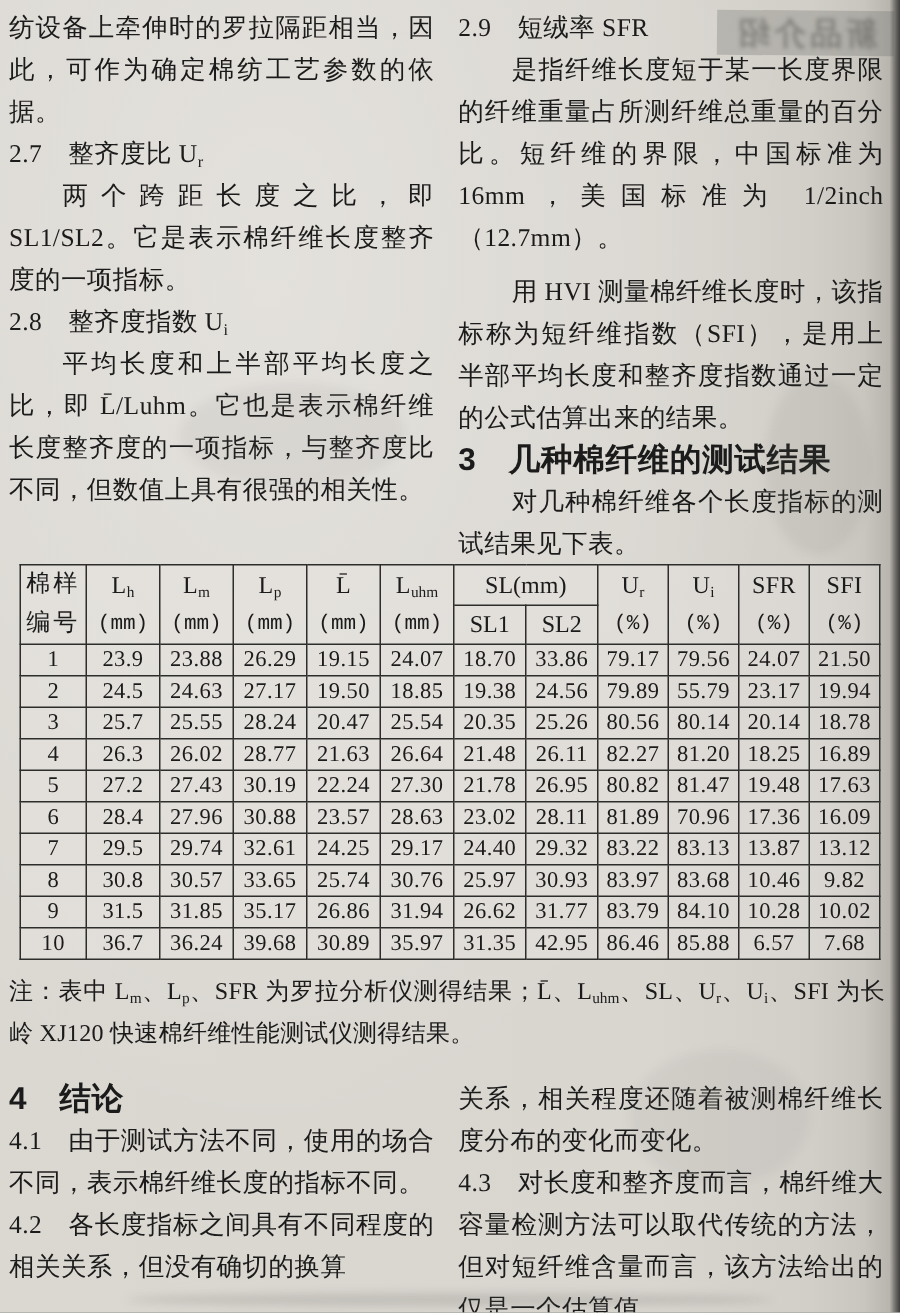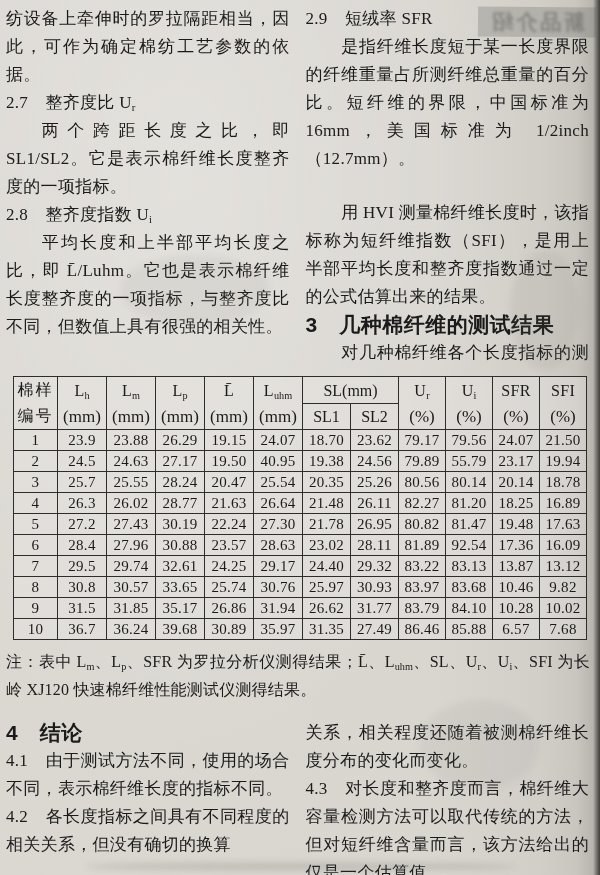--- a/index.html
+++ b/index.html
@@ -11,32 +11,32 @@
       #d8d5cf;
     font-family:"Liberation Serif","DejaVu Serif",serif;
     color:#1b1b1b;
   }
   .cols{display:flex;gap:16px;padding:5px 11px 0 6px;justify-content:space-between;}
   .col{flex:1 1 0;min-width:0;}
   .top-section{height:367px;overflow:hidden;}
   p,h3{margin:0;font-size:17px;line-height:28px;font-weight:400;
        text-align:justify;letter-spacing:.3px;}
   .indent{text-indent:2.1em;}
-  .gap-after{margin-bottom:26px;}
+  .gap-after{margin-bottom:8px;}
   .bh{font-family:"Liberation Sans","DejaVu Sans",sans-serif;font-weight:700;
       font-size:21px;letter-spacing:.5px;}
   sub{font-size:64%;line-height:0;vertical-align:-0.28em;letter-spacing:0;}
 
   
   table{border-collapse:collapse;table-layout:fixed;width:516px;
         margin:4px 0 0 13px;background:rgba(235,233,228,.35);}
   th,td{border:1px solid #2d2d2b;text-align:center;padding:0;overflow:hidden;}
   th{font-weight:400;}
   thead .sym{font-size:16px;line-height:26px;letter-spacing:.3px;}
-  thead .unit{font-size:17px;line-height:25px;}
+  thead .unit{font-size:14px;line-height:25px;font-family:Liberation Mono, monospace;}
   thead .corner div{font-size:16px;line-height:26px;letter-spacing:2px;}
   .slrow th{font-size:16px;line-height:24px;height:25px;}
   .slhead{font-size:16px;line-height:25px;height:26px;}
   tbody td{font-size:15px;line-height:19px;height:20px;letter-spacing:.3px;
            font-family:"Liberation Serif","DejaVu Serif",serif;}
 
   .note{margin:8px 10px 10px 6px;font-size:16px;line-height:28px;
         text-align:justify;letter-spacing:.2px;}
   .bottom-section{height:182px;overflow:hidden;margin-top:7px;}
 
@@ -153,33 +153,33 @@
     </thead>
     <tbody>
         <tr>
           <td>1</td>
           <td>23.9</td>
           <td>23.88</td>
           <td>26.29</td>
           <td>19.15</td>
           <td>24.07</td>
           <td>18.70</td>
-          <td>23.62</td>
+          <td>33.86</td>
           <td>79.17</td>
           <td>79.56</td>
           <td>24.07</td>
           <td>21.50</td>
         </tr>
         <tr>
           <td>2</td>
           <td>24.5</td>
           <td>24.63</td>
           <td>27.17</td>
           <td>19.50</td>
-          <td>40.95</td>
+          <td>18.85</td>
           <td>19.38</td>
           <td>24.56</td>
           <td>79.89</td>
           <td>55.79</td>
           <td>23.17</td>
           <td>19.94</td>
         </tr>
         <tr>
           <td>3</td>
           <td>25.7</td>
@@ -225,21 +225,21 @@
         <tr>
           <td>6</td>
           <td>28.4</td>
           <td>27.96</td>
           <td>30.88</td>
           <td>23.57</td>
           <td>28.63</td>
           <td>23.02</td>
           <td>28.11</td>
           <td>81.89</td>
-          <td>92.54</td>
+          <td>70.96</td>
           <td>17.36</td>
           <td>16.09</td>
         </tr>
         <tr>
           <td>7</td>
           <td>29.5</td>
           <td>29.74</td>
           <td>32.61</td>
           <td>24.25</td>
           <td>29.17</td>
@@ -279,21 +279,21 @@
           <td>10.02</td>
         </tr>
         <tr>
           <td>10</td>
           <td>36.7</td>
           <td>36.24</td>
           <td>39.68</td>
           <td>30.89</td>
           <td>35.97</td>
           <td>31.35</td>
-          <td>27.49</td>
+          <td>42.95</td>
           <td>86.46</td>
           <td>85.88</td>
           <td>6.57</td>
           <td>7.68</td>
         </tr>
       </tbody>
   </table>
 
   <p class="note"><span>注：表中 L</span><sub>m</sub><span>、L</span><sub>p</sub><span>、SFR 为罗拉分析仪测得结果；L̄、L</span><sub>uhm</sub><span>、SL、U</span><sub>r</sub><span>、U</span><sub>i</sub><span>、SFI 为长岭 XJ120 快速棉纤维性能测试仪测得结果。</span></p>
 

